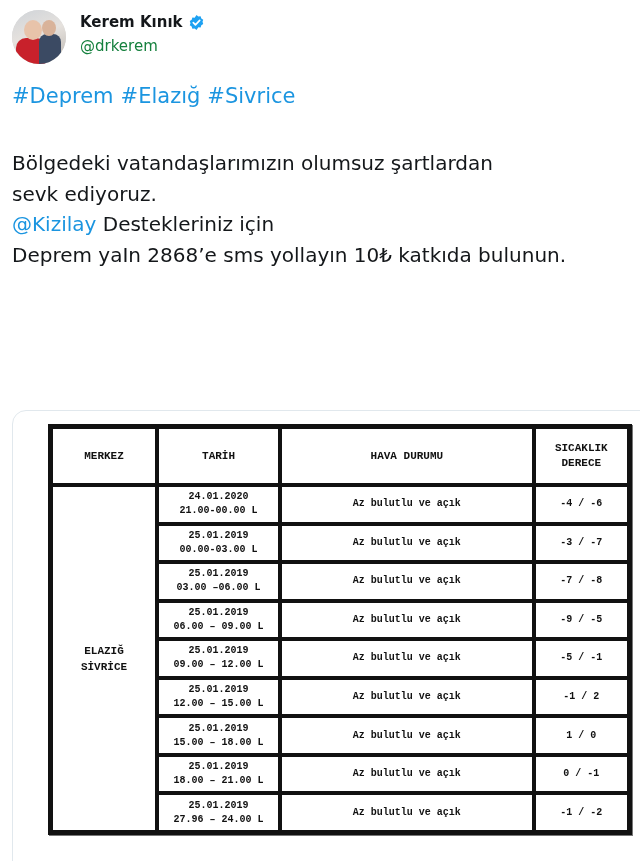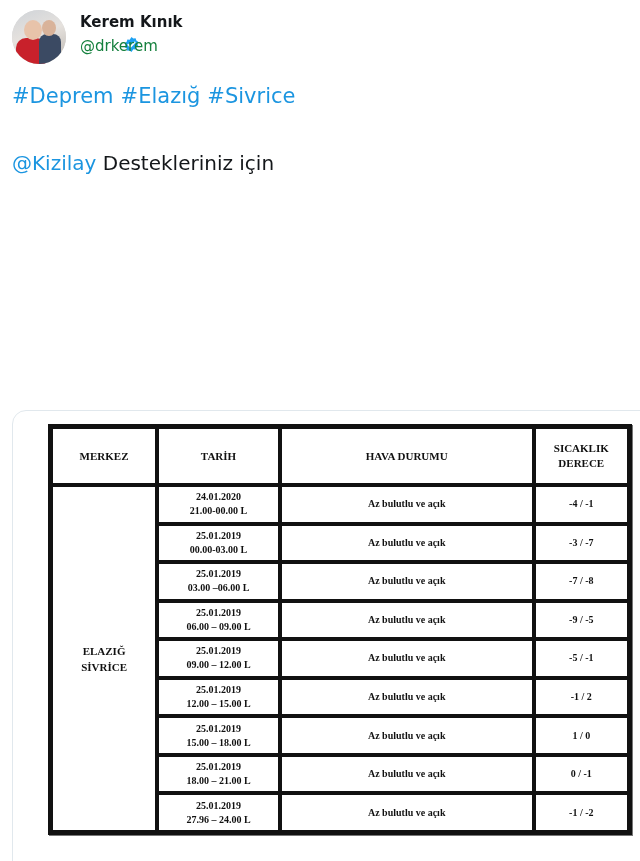--- a/index.html
+++ b/index.html
@@ -3,30 +3,30 @@
 <meta charset="utf-8">
 <style>
   html,body{margin:0;padding:0;background:#fff;}
   body{width:640px;height:861px;position:relative;overflow:hidden;font-family:"DejaVu Sans","Liberation Sans",sans-serif;color:#14171a;}
   .avatar{position:absolute;left:12px;top:10px;width:54px;height:54px;border-radius:50%;overflow:hidden;background:#d9d9d9;}
   .avatar .bg{position:absolute;inset:0;background:linear-gradient(160deg,#cfd3d8 0%,#e6e2de 45%,#b9b4ae 100%);}
   .avatar .face{position:absolute;left:12px;top:10px;width:18px;height:20px;border-radius:50%;background:#e8c3aa;}
   .avatar .jacket{position:absolute;left:4px;top:28px;width:30px;height:30px;border-radius:10px 10px 0 0;background:#c8212b;}
   .avatar .child{position:absolute;left:30px;top:10px;width:14px;height:16px;border-radius:50%;background:#d9b39a;}
   .avatar .childbody{position:absolute;left:27px;top:24px;width:22px;height:30px;border-radius:8px 8px 0 0;background:#3b4a63;}
-  .name-row{position:absolute;left:80px;top:13px;display:flex;align-items:center;gap:5px;flex-direction:column;}
+  .name-row{position:absolute;left:80px;top:13px;display:flex;align-items:center;gap:5px;}
   .name{font-weight:bold;font-size:15px;color:#14171a;}
   .verified{width:17px;height:17px;}
   .handle{position:absolute;left:80px;top:37px;font-size:15px;color:#15803d;}
   .hashtags{position:absolute;left:12px;top:84px;font-size:21px;color:#1b95e0;white-space:nowrap;}
   .hashtags span{margin-right:7px;}
   .body{position:absolute;left:12px;top:148px;font-size:20px;line-height:30.5px;color:#14171a;white-space:nowrap;}
   .mention{color:#1b95e0;margin-top:26px;}
   .card{position:absolute;left:12px;top:410px;width:640px;height:470px;border:1px solid #e1e8ed;border-radius:14px;background:#fff;}
-  table.wx{position:absolute;left:48px;top:424px;border-collapse:separate;border-spacing:0;width:584px;height:411px;font-family:Liberation Serif, serif;font-weight:bold;color:#111;border:3px solid #111;box-shadow:1px 1px 0 #777;}
+  table.wx{position:absolute;left:48px;top:424px;border-collapse:separate;border-spacing:0;width:584px;height:411px;font-family:Liberation Mono, monospace;font-weight:bold;color:#111;border:3px solid #111;box-shadow:1px 1px 0 #777;}
   table.wx td, table.wx th{border:2px solid #111;text-align:center;vertical-align:middle;padding:0;}
   table.wx th{font-size:11px;height:54px;}
   table.wx td{font-size:10px;line-height:14px;}
   .c1{width:103px;}
   .c2{width:120px;}
   .c3{width:253px;}
   .c4{width:92px;}
   .merkez{font-size:11px !important;line-height:16px !important;}
   th .sic{display:block;line-height:15px;}
 </style>
@@ -48,21 +48,24 @@
     <path fill="none" stroke="#fff" stroke-width="2.4" stroke-linecap="round" stroke-linejoin="round" d="M7.5 12.3l3 3 6-6.3"></path>
   </svg>
 </div>
 <div class="handle">@drkerem</div>
 
 <div class="hashtags">
   <span>#Deprem</span><span>#Elazığ</span><span>#Sivrice</span>
 </div>
 
 <div class="body">
+  <div>Bölgedeki vatandaşlarımızın olumsuz şartlardan</div>
+  <div>sevk ediyoruz.</div>
   <div><span class="mention">@Kizilay</span><span> Destekleriniz için</span></div>
+  <div>Deprem yaIn 2868’e sms yollayın 10₺ katkıda bulunun.</div>
 </div>
 
 <div class="card"></div>
 
 <table class="wx">
   <thead>
     <tr>
       <th class="c1">MERKEZ</th>
       <th class="c2">TARİH</th>
       <th class="c3">HAVA DURUMU</th>
@@ -76,21 +79,21 @@
     <tr>
       <td class="merkez" rowspan="9">
         <div>ELAZIĞ</div>
         <div>SİVRİCE</div>
       </td>
       <td>
           <div>24.01.2020</div>
           <div>21.00-00.00 L</div>
         </td>
       <td>Az bulutlu ve açık</td>
-      <td>-4 / -1</td>
+      <td>-4 / -6</td>
     </tr>
     <tr>
       <td>
           <div>25.01.2019</div>
           <div>00.00-03.00 L</div>
         </td>
       <td>Az bulutlu ve açık</td>
       <td>-3 / -7</td>
     </tr>
     <tr>

